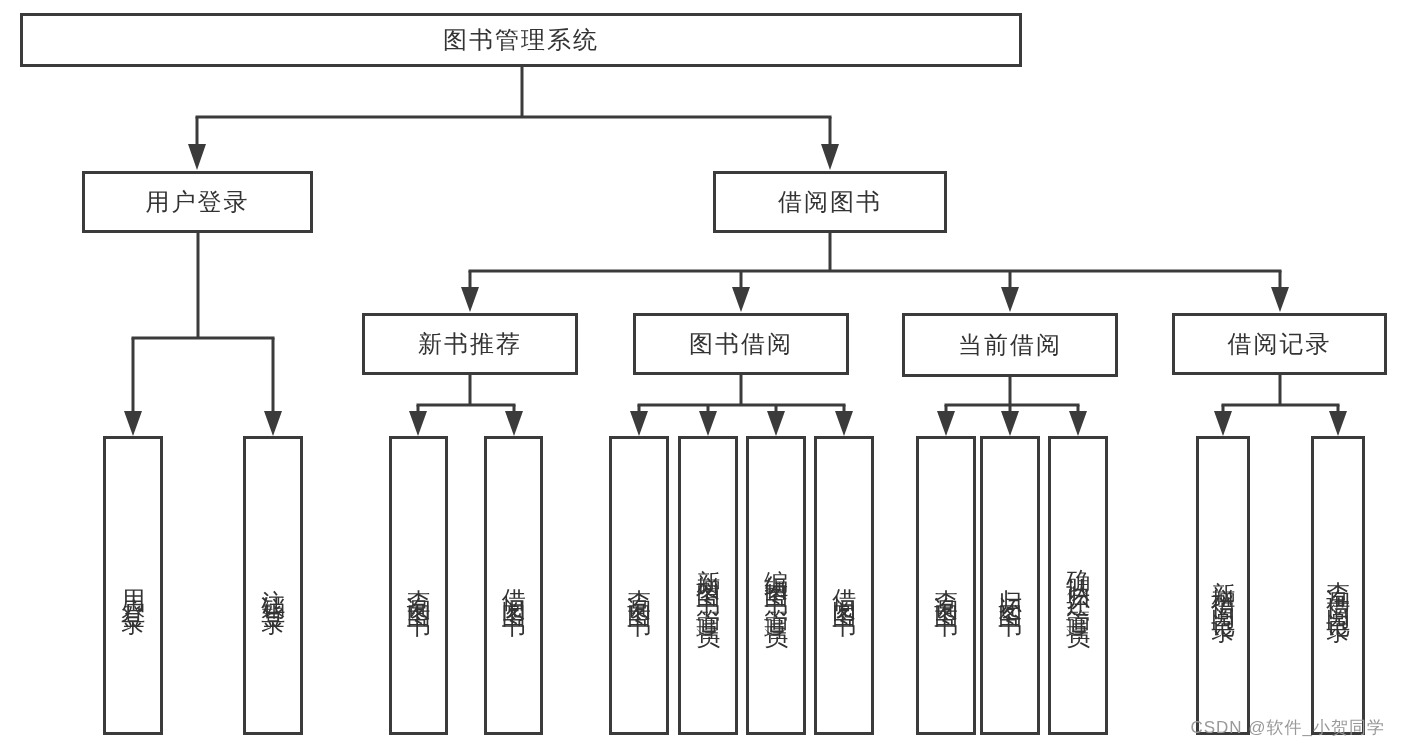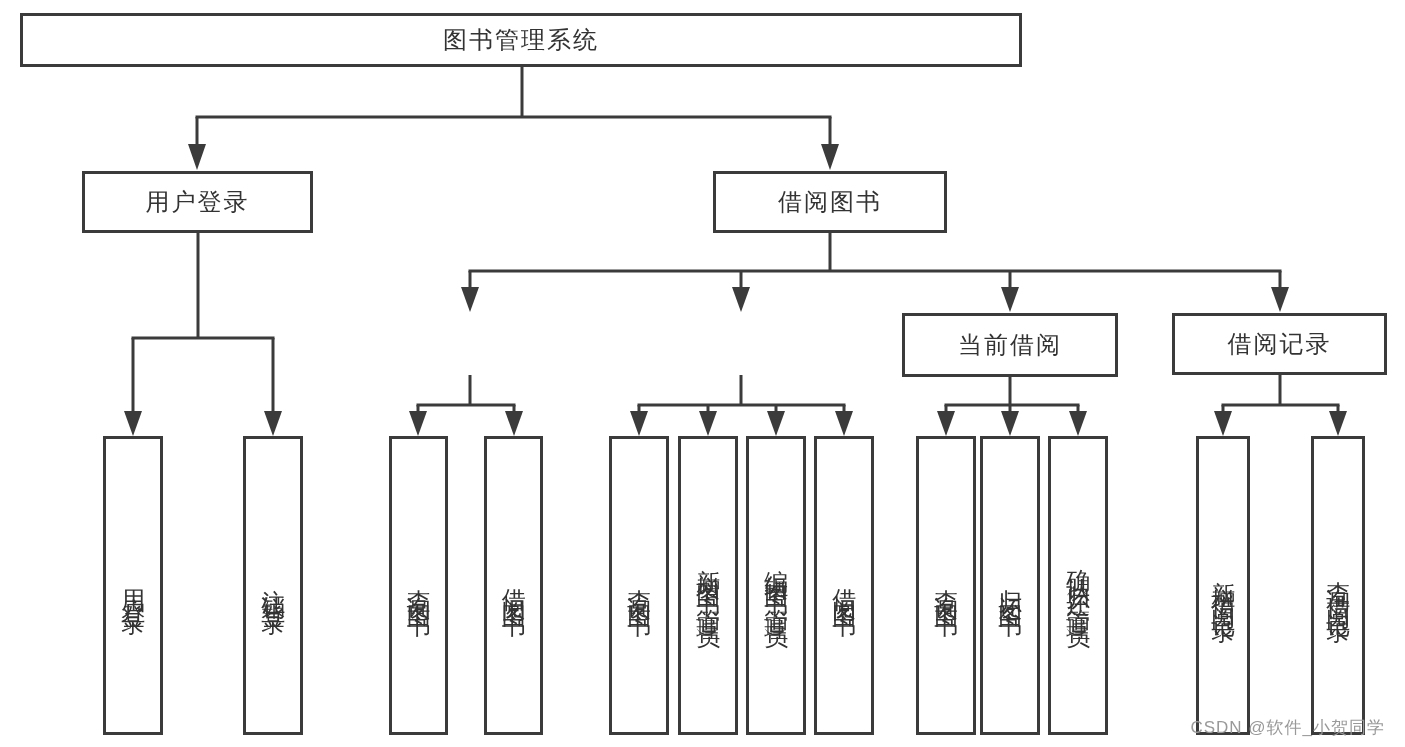--- a/index.html
+++ b/index.html
@@ -108,20 +108,26 @@
     <span>图书管理系统</span>
   </div>
 
   <div class="box h" style="left:82px;top:171px;width:231px;height:62px">
     <span>用户登录</span>
   </div>
   <div class="box h" style="left:713px;top:171px;width:234px;height:62px">
     <span>借阅图书</span>
   </div>
 
+  <div class="box h" style="left:362px;top:313px;width:216px;height:62px">
+    <span>新书推荐</span>
+  </div>
+  <div class="box h" style="left:633px;top:313px;width:216px;height:62px">
+    <span>图书借阅</span>
+  </div>
   <div class="box h" style="left:902px;top:313px;width:216px;height:64px">
     <span>当前借阅</span>
   </div>
   <div class="box h" style="left:1172px;top:313px;width:215px;height:62px">
     <span>借阅记录</span>
   </div>
 
   <div class="box v" style="left:103px;top:436px;width:60px;height:299px">
     <span>用户登录</span>
   </div>

